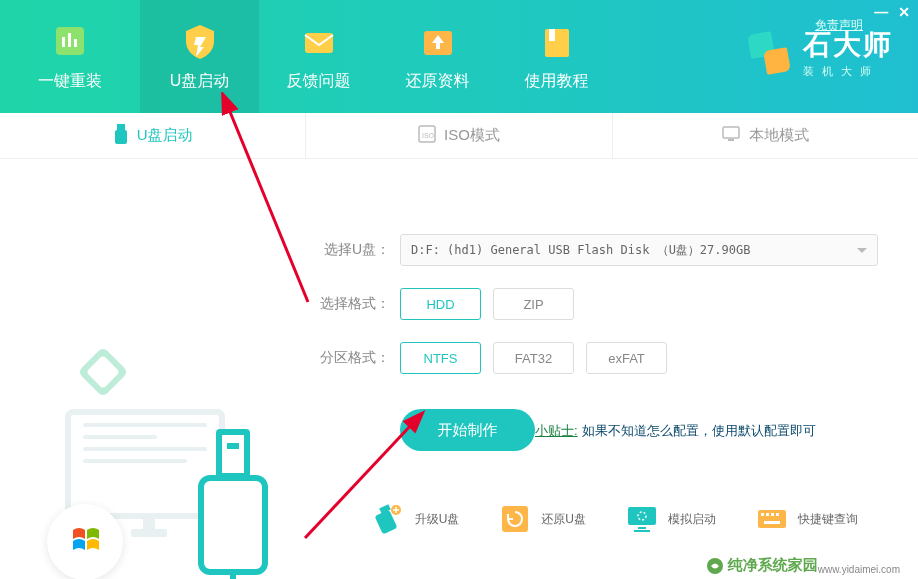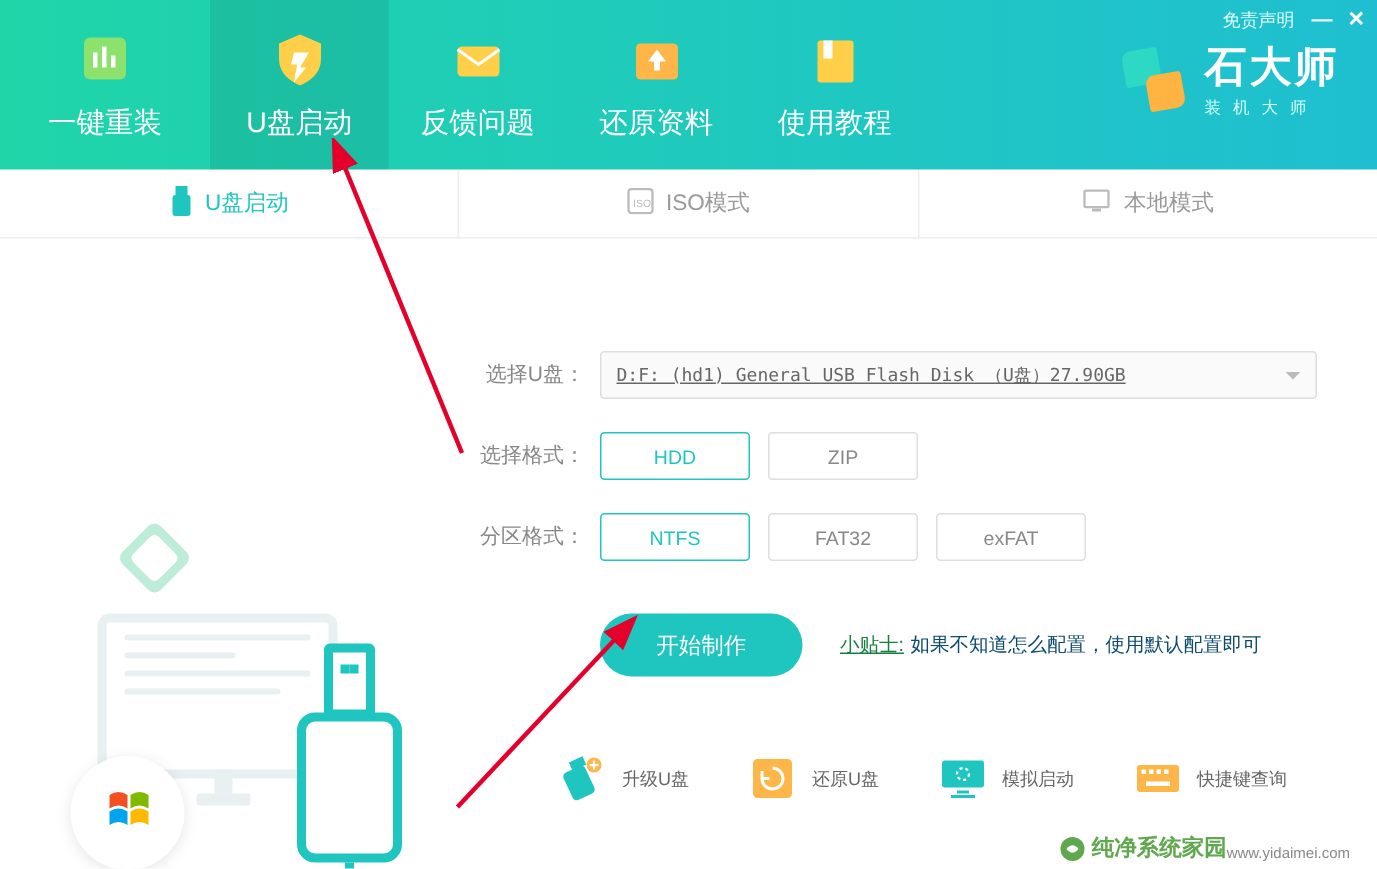--- a/index.html
+++ b/index.html
@@ -1,48 +1,48 @@
 <!DOCTYPE html>
 <html><head>
 <meta charset="utf-8">
 <style>
   * { box-sizing: border-box; margin: 0; padding: 0; }
   body { font-family: "Microsoft YaHei", sans-serif; width: 918px; height: 579px; position: relative; overflow: hidden; background: #fff; }
   .header { height: 113px; background: linear-gradient(90deg,#1fd5a8,#1fbfd1); display: flex; align-items: center; position: relative; }
-  .disclaimer { position: absolute; top:5px; right:55px; font-size:12px; color:#e0fff8; }
+  .disclaimer { position: absolute; top:17px; right:55px; font-size:12px; color:#e0fff8; text-decoration: underline; }
   .win-btns { position: absolute; top:4px; right:8px; display:flex; gap:10px; }
   .win-btn { color:#fff; font-size:14px; cursor:pointer; font-weight:bold; }
   .nav { display:flex; height:100%; }
   .nav-item { width:119px; height:100%; display:flex; flex-direction:column; align-items:center; justify-content:center; cursor:pointer; position:relative; }
   .nav-item:nth-child(1){width:140px;}
   .nav-item.active { background: rgba(0,0,0,0.08); }
   .nav-icon { width:40px; height:40px; margin-bottom:10px; display:flex; align-items:center; justify-content:center; }
-  .nav-label { color:#fff; font-size:19px; }
+  .nav-label { color:#fff; font-size:16px; }
   .brand { position:absolute; right:25px; top:26px; display:flex; align-items:center; gap:12px; }
   .brand-logo { width:44px; height:44px; position:relative; }
   .brand-logo::before{content:"";position:absolute;width:24px;height:24px;background:#2dd9c4;border-radius:6px 2px 6px 2px;left:2px;top:2px;transform:rotate(-10deg);}
   .brand-logo::after{content:"";position:absolute;width:24px;height:24px;background:#ffb340;border-radius:6px 2px 6px 2px;right:2px;bottom:2px;transform:rotate(-10deg);}
   .brand-text { display:flex; flex-direction:column; }
   .brand-title { color:#fff; font-size:28px; font-weight:bold; letter-spacing:2px; }
   .brand-sub { color:#d5fff5; font-size:11px; letter-spacing:8px; }
   .subtabs { height:46px; border-bottom:1px solid #eee; display:flex; }
   .subtab { flex:1; display:flex; align-items:center; justify-content:center; gap:8px; font-size:15px; color:#999; cursor:pointer; border-right:1px solid #eee; }
   .subtab:last-child{border-right:none;}
   .subtab.active { color:#1fc6bf; }
   .body { display:flex; height: calc(579px - 113px - 46px - 50px); }
   .illus { width:310px; position:relative; }
   .form { flex:1; padding: 75px 40px 0 10px; }
   .row { display:flex; align-items:center; margin-bottom:22px; }
   .row-label { width:70px; text-align:right; color:#888; font-size:14px; margin-right:10px; }
-  .select { flex:1; height:32px; border:1px solid #ddd; border-radius:3px; display:flex; align-items:center; padding:0 10px; color:#666; font-size:12px; font-family: monospace; position:relative; background:#fafafa;text-decoration:underline; }
+  .select { flex:1; height:32px; border:1px solid #ddd; border-radius:3px; display:flex; align-items:center; padding:0 10px; color:#666; font-size:12px; font-family: monospace; position:relative; background:#fafafa; }
   .select-arrow{position:absolute; right:10px; width:0;height:0;border-left:5px solid transparent;border-right:5px solid transparent;border-top:5px solid #bbb;}
   .opt-group { display:flex; gap:12px; }
-  .opt { width:100px; height:32px; border:1px solid #ddd; border-radius:3px; display:flex; align-items:center; justify-content:center; font-size:13px; color:#888; cursor:pointer; }
+  .opt { width:81px; height:32px; border:1px solid #ddd; border-radius:3px; display:flex; align-items:center; justify-content:center; font-size:13px; color:#888; cursor:pointer; }
   .opt.selected { border-color:#1fc6bf; color:#1fc6bf; }
-  .action-row { display:flex; align-items:center; margin-top:35px; padding-left:80px; gap:25px; }
+  .action-row { display:flex; align-items:center; margin-top:35px; padding-left:80px; }
   .start-btn { width:135px; height:42px; background:#1fc6bf; color:#fff; border-radius:21px; display:flex; align-items:center; justify-content:center; font-size:15px; cursor:pointer; }
   .tip-label { color:#15803d; font-size:13px;text-decoration:underline; }
   .tip-text { color:#0c4a6e; font-size:13px; }
   .bottom-tools { position:absolute; bottom:42px; right:60px; display:flex; gap:38px; }
   .tool { display:flex; align-items:center; gap:8px; cursor:pointer; }
   .tool-icon { width:36px; height:36px; display:flex; align-items:center; justify-content:center; }
   .tool-label { font-size:12px; color:#666; }
   .watermark { position:absolute; bottom:4px; right:18px; display:flex; flex-direction:row; align-items:flex-end; }
   .watermark .wm1{color:#5fa84e; font-size:15px; font-weight:bold;}
   .watermark .wm2{color:#888; font-size:10px;}

